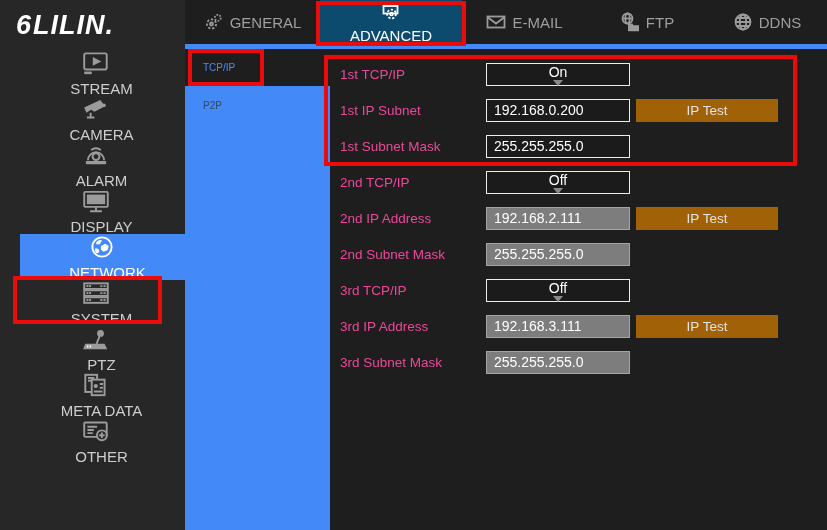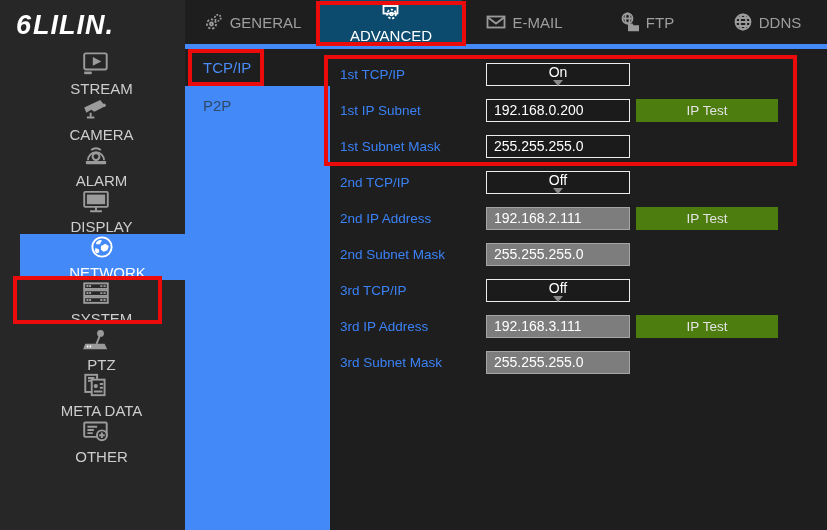--- a/index.html
+++ b/index.html
@@ -23,36 +23,36 @@
   .tab{display:flex;align-items:center;justify-content:center;height:44px;
        color:#9f9f9f;font-size:15px;cursor:pointer;gap:6px;box-sizing:border-box;}
   .tab .tab-icon{width:20px;height:20px;}
   .tab.t0{width:135px}.tab.t1{width:142px}.tab.t2{width:125px}.tab.t3{width:120px}.tab.t4{width:120px}
   .tab.active{background:#0c4a6e;color:#fff;flex-direction:column;}
   .accent-line{position:absolute;left:185px;top:44px;width:642px;height:5px;background:#4489f8;}
 
   
   .subnav{position:absolute;left:185px;top:49px;width:145px;height:481px;background:#4489f8;}
   .subnav-item{display:flex;align-items:center;height:38px;padding-left:18px;
-               font-size:15px;color:#2f4a66;cursor:pointer;box-sizing:border-box;}
+               font-size:10px;color:#2f4a66;cursor:pointer;box-sizing:border-box;}
   .subnav-item.active{background:#1e1e1e;color:#4a8cf8;height:37px;}
 
   
   .content{position:absolute;left:330px;top:49px;width:497px;height:481px;background:#1e1e1e;padding-top:7px;box-sizing:border-box;}
   .row{display:flex;align-items:center;height:36px;padding-left:10px;}
-  .flabel{width:146px;flex:0 0 146px;color:#3b82f6;font-size:13.5px;}
+  .flabel{width:146px;flex:0 0 146px;color:#ec4899;font-size:13.5px;}
   .select,.tinput{width:144px;flex:0 0 144px;height:23px;box-sizing:border-box;
        background:#1b1b1b;border:1px solid #ededed;color:#fff;font-size:14px;
        font-family:"Liberation Sans",sans-serif;}
   .select{display:flex;align-items:center;justify-content:space-between;padding:0 8px;cursor:pointer;flex-direction:column;}
   .arrow{width:0;height:0;border-left:5px solid transparent;border-right:5px solid transparent;
          border-top:6px solid #8a8a8a;}
   .tinput{padding:0 7px;outline:none;}
   .tinput.off{background:#7d7d7d;border-color:#a5a5a5;}
-  .btn{width:142px;height:23px;margin-left:6px;background:#4d7c0f;color:#e3e3e3;
+  .btn{width:142px;height:23px;margin-left:6px;background:#a16207;color:#e3e3e3;
        font-size:13.5px;display:flex;align-items:center;justify-content:center;cursor:pointer;}
 
   
   .hl{position:absolute;border:4px solid #ec0b0b;box-sizing:border-box;pointer-events:none;z-index:40;}
   .hl-advanced{left:316px;top:1px;width:150px;height:45px;}
   .hl-tcpip{left:188px;top:49px;width:76px;height:37px;}
   .hl-network{left:13px;top:276px;width:149px;height:48px;}
   .hl-form{left:324px;top:55px;width:473px;height:111px;}
 
   svg{display:block;}

